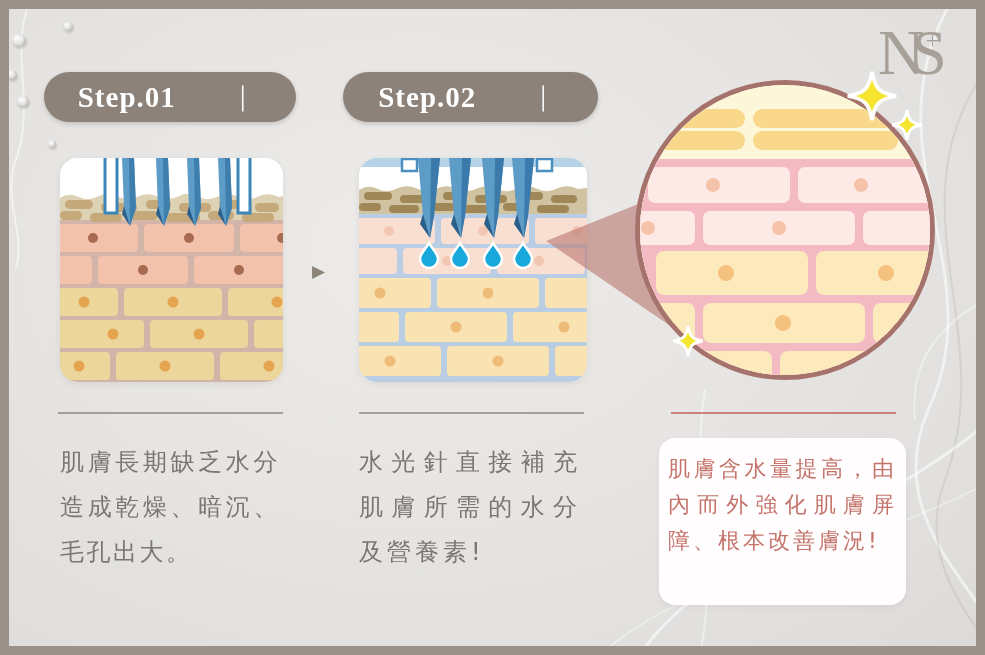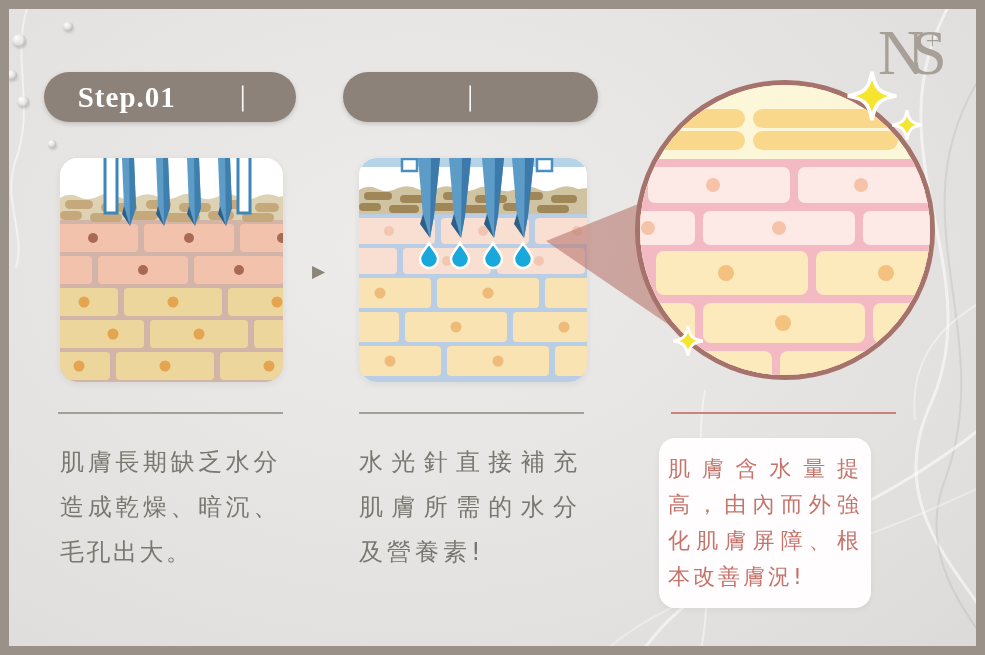--- a/index.html
+++ b/index.html
@@ -60,21 +60,21 @@
 
   
   .desc {
     position:absolute; top:440px; color:#7a7770; z-index:10;
     font-size:24px; line-height:45px; text-align:justify;
   }
   .desc1 { left:60px;  width:220px; letter-spacing:2.5px; }
   .desc2 { left:359px; width:222px; letter-spacing:4px; }
 
   .result-card {
-    position:absolute; left:659px; top:438px; width:212px; min-height:167px;
+    position:absolute; left:659px; top:438px; width:247px; min-height:167px;
     background:#fffdfd; border-radius:16px; z-index:10; padding:13px 9px;
     box-shadow:0 2px 5px rgba(140,120,115,0.10);
   }
   .result-card .txt {
     color:#c5746c; font-size:22px; line-height:36px; letter-spacing:3px; text-align:justify;
   }
 
   
   .logo {
     position:absolute; left:878px; top:16px; z-index:15;
@@ -102,20 +102,21 @@
   <div class="droplet" style="left:63px; top:22px; width:10px; height:9px;"></div>
   <div class="droplet" style="left:6px;  top:70px; width:11px; height:10px;"></div>
   <div class="droplet" style="left:17px; top:96px; width:12px; height:11px;"></div>
   <div class="droplet" style="left:48px; top:140px; width:8px; height:8px;"></div>
 
   <div class="badge" style="left:44px; top:72px; width:252px;">
     <span>Step.01</span>
     <span class="sep">｜</span>
   </div>
   <div class="badge" style="left:343px; top:72px; width:255px;">
+    <span>Step.02</span>
     <span class="sep">｜</span>
   </div>
 
   <div class="card" style="left:60px; width:223px;">
     <svg viewBox="0 0 223 224" preserveAspectRatio="none">
       <rect width="223" height="224" fill="#ffffff"></rect>
 
       <rect x="0" y="62" width="223" height="162" fill="#d2b4a9"></rect>
 
       <g fill="#f3c2ac">

